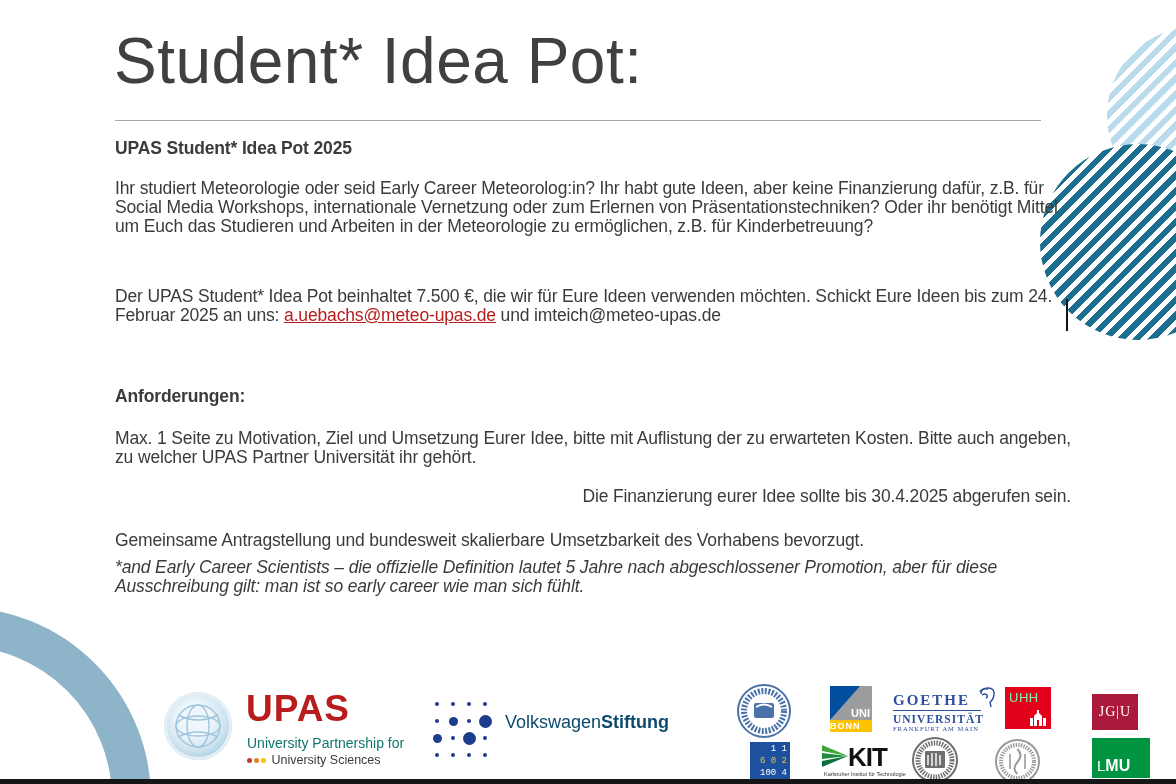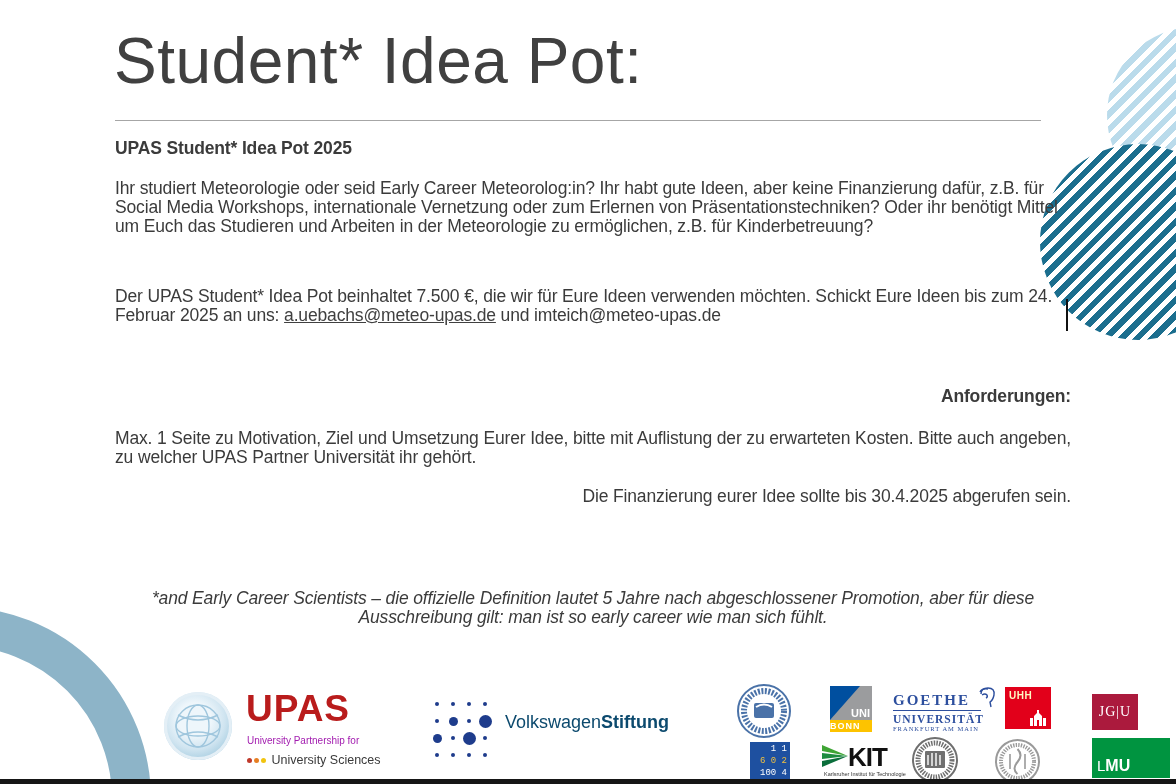--- a/index.html
+++ b/index.html
@@ -19,35 +19,35 @@
   
   .title{position:absolute;left:114px;top:24px;width:950px;font-size:64px;font-weight:300;
          color:#404040;letter-spacing:.5px;}
   .title-rule{position:absolute;left:115px;top:120px;width:926px;height:1px;background:#a6a6a6;}
   .txt{position:absolute;left:115px;width:956px;font-size:17.5px;line-height:19px;letter-spacing:-0.15px;}
   .bold{font-weight:bold;}
   .italic{font-style:italic;}
   .h-sub{top:139px;}
   .p1{top:179px;}
   .p2{top:287px;}
-  .h-anf{top:387px;text-align:right;}
+  .h-anf{top:387px;}
   .p3{top:429px;}
   .p4{top:487px;text-align:right;}
   .p5{top:531px;}
-  .p6{top:589px;text-align:center;}
-  a.maillink{color:#404040;text-decoration:underline;cursor:pointer;}
+  .p6{top:558px;}
+  a.maillink{color:#b91c1c;text-decoration:underline;cursor:pointer;}
   .caret{position:absolute;left:1066px;top:299px;width:2px;height:32px;background:#111;}
 
   
   .upas-globe{position:absolute;left:164px;top:692px;width:68px;height:68px;border-radius:50%;
     background:radial-gradient(circle at 45% 40%, #eef6fb 0 30%, #cfe4f0 55%, #aacfe2 75%, #e8f2f8 100%);
     box-shadow:0 0 0 3px #e4eff6 inset;}
   .upas-globe svg{position:absolute;left:8px;top:9px;}
   .upas-word{position:absolute;left:246px;top:688px;font-size:37px;font-weight:bold;color:#b91c1c;letter-spacing:1px;}
-  .upas-sub1{position:absolute;left:247px;top:735px;font-size:10px;color:#a21caf;}
+  .upas-sub1{position:absolute;left:247px;top:735px;font-size:14px;color:#0f766e;}
   .upas-sub2{position:absolute;left:247px;top:753px;font-size:12.5px;color:#3a3a3a;}
   .upas-dots span{display:inline-block;width:5px;height:5px;border-radius:50%;margin-right:2px;vertical-align:middle;}
   .ud1{background:#c0392b;} .ud2{background:#e67e22;} .ud3{background:#f1c40f;}
 
   .vw-dots{position:absolute;left:430px;top:697px;width:62px;height:66px;}
   .vw-dots i{position:absolute;border-radius:50%;background:#1e3c8c;}
   .vw-text{position:absolute;left:505px;top:712px;font-size:18px;color:#0c4a6e;}
 
   .seal{position:absolute;border-radius:50%;box-sizing:border-box;background:#fff;}
   .seal svg{display:block;}
@@ -61,38 +61,38 @@
     color:#fff;font-size:9px;font-weight:bold;text-align:left;line-height:12px;letter-spacing:1px;}
 
   .goethe{position:absolute;left:893px;top:692px;width:88px;color:#2d4f9e;}
   .goethe .g1{font-family:"Liberation Serif","DejaVu Serif",serif;font-weight:bold;font-size:15px;letter-spacing:2px;}
   .goethe .g2{font-family:"Liberation Serif","DejaVu Serif",serif;font-weight:bold;font-size:11.5px;letter-spacing:1px;
     border-top:1.5px solid #2d4f9e;padding-top:2px;margin-top:1px;}
   .goethe .g3{font-family:"Liberation Serif","DejaVu Serif",serif;font-size:6.5px;letter-spacing:1px;}
   .goethe .head{position:absolute;right:-16px;top:-6px;}
 
   .uhh{position:absolute;left:1005px;top:687px;width:46px;height:42px;background:#e2001a;}
-  .uhh .t{position:absolute;left:4px;top:3px;color:#fef9c3;font-weight:bold;font-size:10px;letter-spacing:.5px;}
+  .uhh .t{position:absolute;left:4px;top:3px;color:#86efac;font-weight:normal;font-size:13px;letter-spacing:.5px;}
   .uhh svg{position:absolute;right:4px;bottom:3px;}
 
   .jgu{position:absolute;left:1092px;top:694px;width:46px;height:36px;background:#ab1a3d;
     color:#fff;font-size:14px;display:flex;align-items:center;justify-content:center;letter-spacing:1px;
     font-family:"Liberation Serif","DejaVu Serif",serif;}
 
   .numlogo{position:absolute;left:750px;top:742px;width:40px;height:37px;background:#1e50a0;
     color:#fff;font-family:"Liberation Mono","DejaVu Sans Mono",monospace;font-size:9px;line-height:12px;
     text-align:right;padding:1px 3px 0 0;box-sizing:border-box;}
   .numlogo .yellow{color:#f0c040;}
 
   .kit{position:absolute;left:822px;top:742px;width:80px;height:40px;}
   .kit .word{position:absolute;left:26px;top:0px;font-size:26px;font-weight:bold;color:#111;letter-spacing:-1px;}
   .kit .cap{position:absolute;left:2px;top:29px;font-size:5.5px;color:#333;white-space:nowrap;}
   .kit svg{position:absolute;left:0;top:3px;}
 
-  .lmu{position:absolute;left:1092px;top:738px;width:58px;height:40px;background:#009440;padding-left:20px;}
+  .lmu{position:absolute;left:1092px;top:738px;width:58px;height:40px;background:#009440;}
   .lmu .t{position:absolute;left:5px;bottom:3px;color:#fff;font-size:15px;}
   .lmu .t b{font-size:16px;}
 </style>
 </head>
 <body>
 
 <div class="slide">
 
   <div class="circle-striped circle-light"></div>
   <div class="circle-striped circle-dark"></div>
@@ -106,20 +106,21 @@
 
   <div class="txt p1">Ihr studiert Meteorologie oder seid Early Career Meteorolog:in? Ihr habt gute Ideen, aber keine Finanzierung dafür, z.B. für Social Media Workshops, internationale Vernetzung oder zum Erlernen von Präsentationstechniken? Oder ihr benötigt Mittel um Euch das Studieren und Arbeiten in der Meteorologie zu ermöglichen, z.B. für Kinderbetreuung?</div>
 
   <div class="txt p2"><span>Der UPAS Student* Idea Pot beinhaltet 7.500 €, die wir für Eure Ideen verwenden möchten. Schickt Eure Ideen bis zum 24. Februar 2025 an uns: </span><a class="maillink">a.uebachs@meteo-upas.de</a><span> und imteich@meteo-upas.de</span></div>
 
   <div class="caret"></div>
 
   <div class="txt bold h-anf">Anforderungen:</div>
   <div class="txt p3">Max. 1 Seite zu Motivation, Ziel und Umsetzung Eurer Idee, bitte mit Auflistung der zu erwarteten Kosten. Bitte auch angeben, zu welcher UPAS Partner Universität ihr gehört.</div>
   <div class="txt p4">Die Finanzierung eurer Idee sollte bis 30.4.2025 abgerufen sein.</div>
+  <div class="txt p5">Gemeinsame Antragstellung und bundesweit skalierbare Umsetzbarkeit des Vorhabens bevorzugt.</div>
   <div class="txt italic p6">*and Early Career Scientists – die offizielle Definition lautet 5 Jahre nach abgeschlossener Promotion, aber für diese Ausschreibung gilt: man ist so early career wie man sich fühlt.</div>
 
   <div class="upas-globe">
     <svg width="52" height="50" viewBox="0 0 52 50">
       <g fill="none" stroke="#9fc6dd" stroke-width="1.4">
         <ellipse cx="26" cy="25" rx="22" ry="21"></ellipse>
         <ellipse cx="26" cy="25" rx="11" ry="21"></ellipse>
         <ellipse cx="26" cy="25" rx="22" ry="10"></ellipse>
         <path d="M6 14 Q26 24 46 14"></path>
         <path d="M6 36 Q26 26 46 36"></path>

